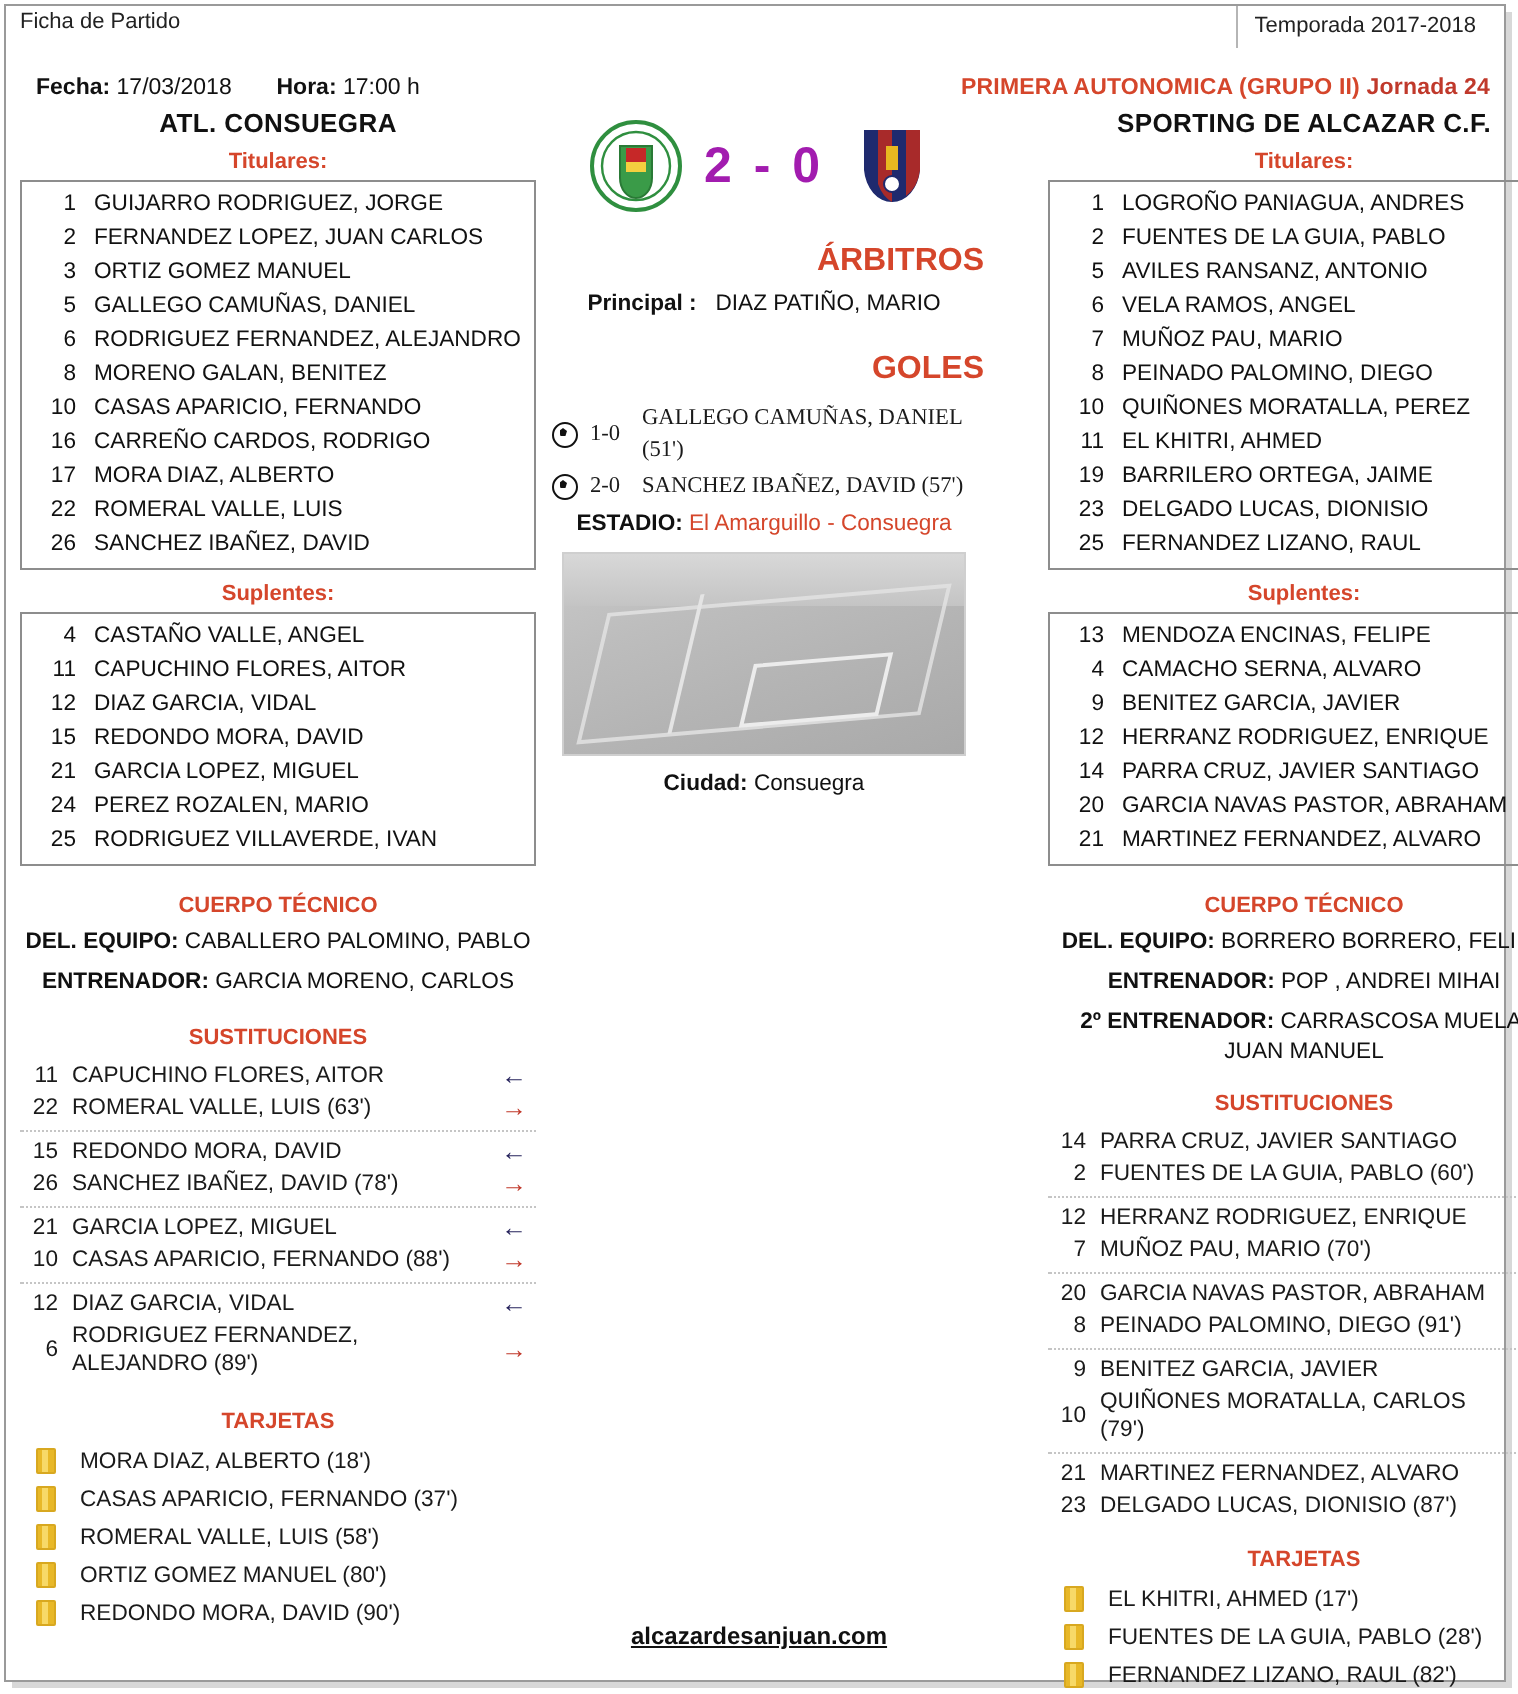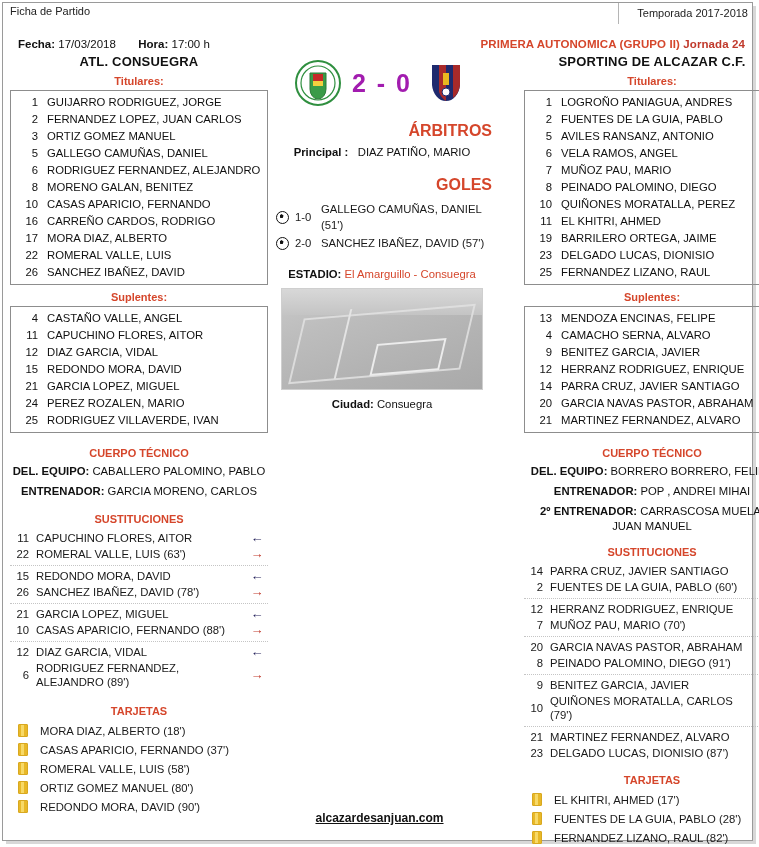--- a/index.html
+++ b/index.html
@@ -17,21 +17,21 @@
   
   .tabbar{
     position:absolute;left:2px;top:2px;width:751px;height:23px;
     border:1px solid #9a9a9a;border-bottom:1px solid #bdbdbd;
     background:#fff;box-sizing:border-box;
   }
   .tab-left{
     position:absolute;left:7px;top:2px;font-size:11px;color:#222;
   }
   .tab-right{
-    position:absolute;right:4px;top:4px;font-size:11px;color:#222;
+    position:absolute;right:14px;top:4px;font-size:11px;color:#222;
   }
   .tab-right-box{
     position:absolute;right:0px;top:0px;width:134px;height:23px;
     border-left:1px solid #b5b5b5;box-sizing:border-box;
   }
   .shadow-v{
     position:absolute;left:753px;top:6px;width:3px;height:835px;background:#d8d8d8;
   }
   .shadow-h{
     position:absolute;left:6px;top:841px;width:750px;height:3px;background:#d8d8d8;
@@ -101,31 +101,31 @@
 
   
   .scorebar{display:flex;align-items:center;justify-content:center;gap:10px;height:58px;}
   .score{font-size:25px;font-weight:bold;color:#a21caf;letter-spacing:2px;}
   .crest{width:48px;height:48px;flex:0 0 auto;}
   .mid-head{
     text-align:right;font-size:16px;font-weight:bold;color:#d5462b;margin:10px 0 6px;
   }
   .ref{text-align:center;font-size:11.3px;color:#111;}
   .ref b{font-weight:bold;}
-  .goal{display:flex;align-items:center;font-size:11.3px;line-height:16px;padding:1px 0;}
+  .goal{display:flex;align-items:center;font-size:11.3px;line-height:16px;padding:1px 0;font-family:Liberation Serif, serif;}
   .ball{
     width:11px;height:11px;border-radius:50%;background:#fff;border:1px solid #111;
     margin-right:6px;flex:0 0 auto;position:relative;
   }
   .ball::after{
     content:"";position:absolute;left:2.5px;top:2.5px;width:4px;height:4px;
     background:#111;clip-path:polygon(50% 0,100% 38%,81% 100%,19% 100%,0 38%);
   }
   .goalscore{width:26px;min-width:26px;}
-  .stadium-line{margin-top:16px;text-align:center;font-size:11.3px;color:#111;}
+  .stadium-line{margin-top:4px;text-align:center;font-size:11.3px;color:#111;}
   .stadium-line b{font-weight:bold;color:#111;}
   .stadium-line .val{color:#d5462b;}
   .photo{
     margin:8px auto 0;width:202px;height:102px;border:1px solid #cfcfcf;box-sizing:border-box;
     background:
       linear-gradient(160deg,#c9c9c9 0%,#bdbdbd 30%,#b4b4b4 60%,#a9a9a9 100%);
     position:relative;overflow:hidden;
   }
   .photo .pitch{
     position:absolute;left:8%;top:22%;width:84%;height:66%;

